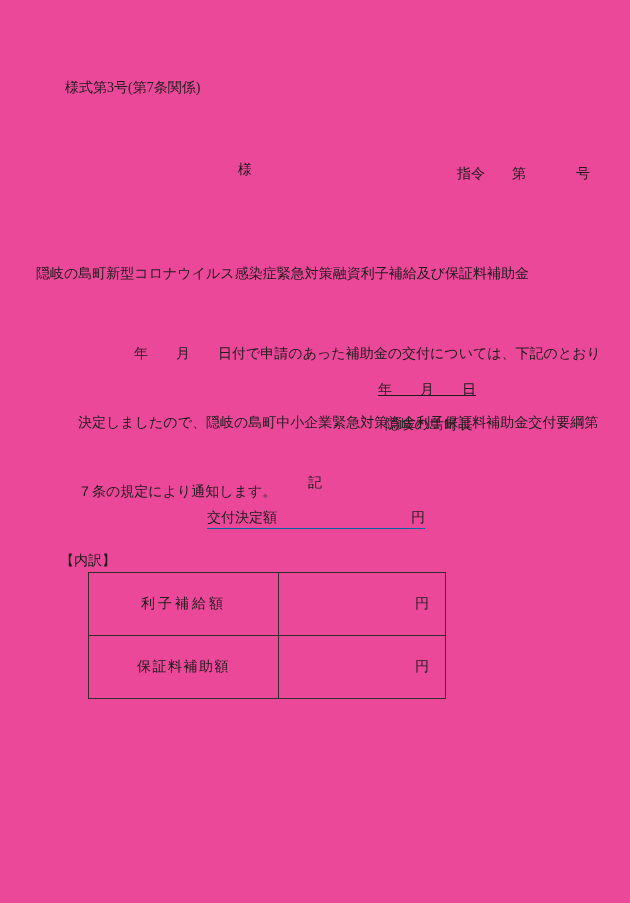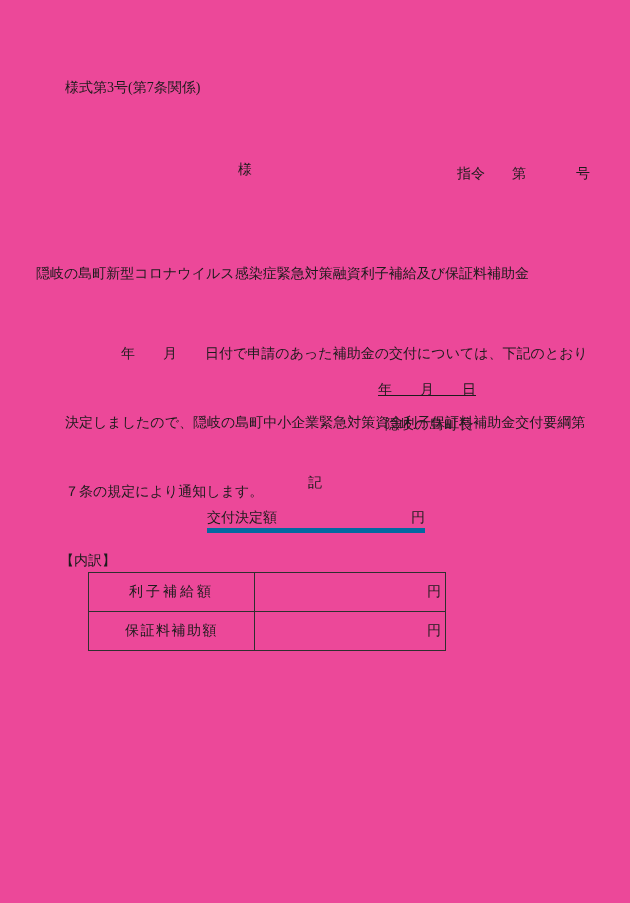--- a/index.html
+++ b/index.html
@@ -26,46 +26,46 @@
   .directive .d-prefix { display: inline-block; margin-right: 50px; }
 
   .addressee { left: 238px; top: 161px; line-height: 18px; }
 
   .doc-title {
     left: 0; top: 216px; width: 565px;
     text-align: center; line-height: 23px;
     white-space: pre;
   }
 
-  .body-par { left: 65px; top: 296px; width: 510px; line-height: 23px; }
+  .body-par { left: 78px; top: 296px; width: 510px; line-height: 23px; }
   .body-par div { white-space: pre; }
 
   .date-line { left: 378px; top: 381px; line-height: 18px; text-decoration: underline; }
 
   .issuer { left: 385px; top: 416px; line-height: 18px; letter-spacing: 0.7px; }
 
   .ki-marker { left: 0; top: 474px; width: 630px; text-align: center; line-height: 18px; }
 
   .grant-line {
     left: 207px; top: 509px; width: 218px;
     display: flex; justify-content: space-between; align-items: flex-end;
-    border-bottom: 5px solid #0369a1;
+    border-bottom: 1px solid #0369a1;
     padding-bottom: 2px; line-height: 17px;
   }
 
   .breakdown-heading { left: 60px; top: 552px; line-height: 18px; }
 
   table.breakdown {
     position: absolute; left: 88px; top: 572px;
     width: 358px; border-collapse: collapse;
     font-size: 14px; color: #1c1c1c;
   }
   table.breakdown td {
     border: 1px solid #2f2f2f;
-    height: 30px; padding: 4px;
+    height: 30px; padding: 16px;
   }
   td.bd-label { width: 157px; text-align: center; }
   tr:nth-child(1) td.bd-label { letter-spacing: 3px; }
   tr:nth-child(2) td.bd-label { letter-spacing: 1.5px; }
   td.bd-value { text-align: right; padding-right: 10px; }
 </style>
 </head>
 <body>
 
 <div class="page">

